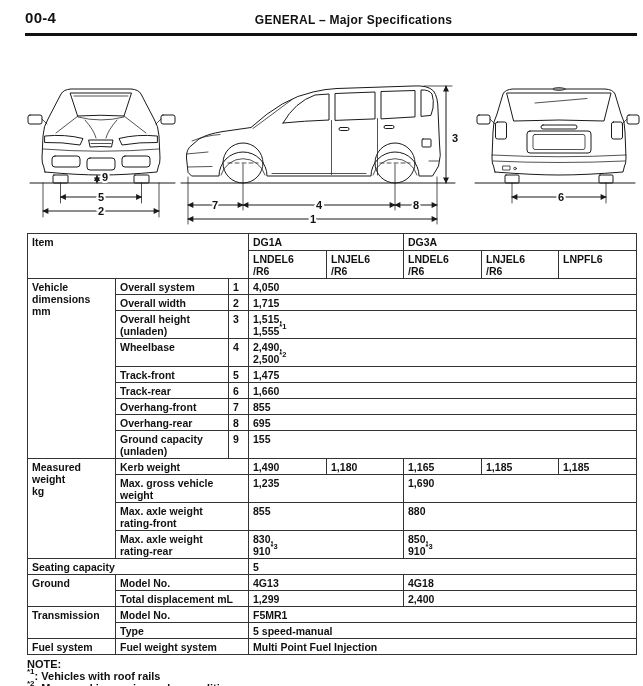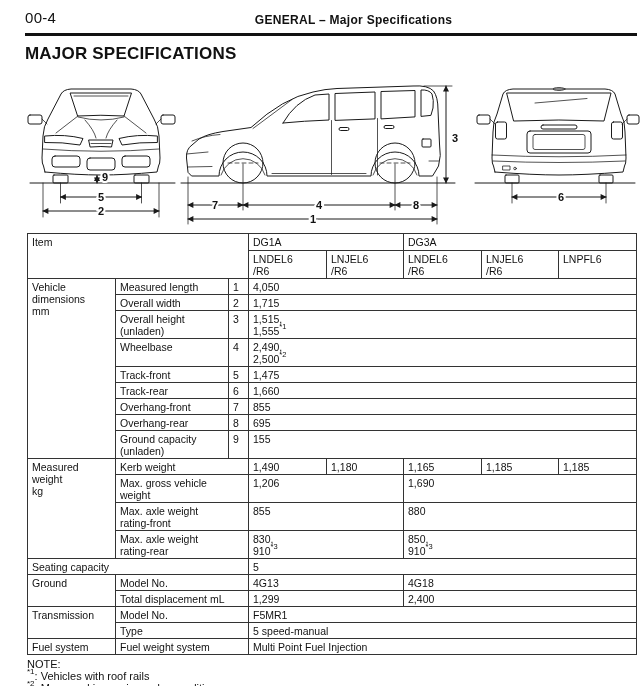--- a/index.html
+++ b/index.html
@@ -1,56 +1,55 @@
 <!DOCTYPE html>
 <html><head>
 <meta charset="utf-8">
 <style>
   html,body{margin:0;padding:0;background:#e8e8e8;}
   .page{
     position:relative;width:643px;height:686px;background:#ffffff;
     font-family:"Liberation Sans","DejaVu Sans",sans-serif;color:#111;
     overflow:hidden;margin:0 auto;
   }
-  .pageno{position:absolute;left:25px;top:9px;font-size:15px;font-weight:normal;letter-spacing:.3px;}
+  .pageno{position:absolute;left:25px;top:9px;font-size:15px;font-weight:bold;letter-spacing:.3px;}
   .runhead{position:absolute;left:0;top:13px;width:643px;text-align:center;font-size:12px;font-weight:bold;letter-spacing:.3px;margin-left:32px;}
   .rule{position:absolute;left:25px;top:33px;width:612px;height:3px;background:#111;}
   .doc-title{position:absolute;left:25px;top:44px;font-size:17px;font-weight:bold;letter-spacing:.2px;}
   .drawings{position:absolute;left:25px;top:76px;width:615px;height:156px;}
   .drawings path,.drawings line,.drawings rect,.drawings circle,.drawings ellipse,.drawings polyline{
     fill:none;stroke:#1a1a1a;stroke-width:1;stroke-linejoin:round;stroke-linecap:round;
   }
   .drawings .thin{stroke-width:.75;}
   .drawings text{
     font-family:"Liberation Sans","DejaVu Sans",sans-serif;font-size:11px;font-weight:bold;
     fill:#111;stroke:#fff;stroke-width:4px;paint-order:stroke fill;
   }
   .drawings marker path{fill:#1a1a1a;stroke:none;}
-  .lower{position:absolute;left:27px;top:233px;width:611px;height:453px;overflow:hidden;}
+  .lower{position:absolute;left:27px;top:233px;width:611px;height:453px;overflow:hidden;font-weight:bold;}
   table.spec{border-collapse:collapse;table-layout:fixed;width:609px;border:1.5px solid #222;}
   table.spec td{
     border:1px solid #333;font-size:10.5px;line-height:12px;padding:1.5px 4px;
     vertical-align:top;text-align:left;overflow:hidden;
   }
   tr.hs{height:17px;} tr.s{height:16px;} tr.d{height:27px;}
   td.num{text-align:center;padding:1.5px 1px;}
   .ml{white-space:pre-line;}
   sup{font-size:7.5px;line-height:0;position:relative;top:-1px;}
   .notes{margin-top:3px;font-size:11px;line-height:12.2px;}
   .notes .nline sup{top:-2px;font-size:8px;}
 </style>
 </head>
 <body>
 
 <div class="page">
 
   <div class="pageno">00-4</div>
   <div class="runhead">GENERAL – Major Specifications</div>
   <div class="rule"></div>
-  <div class="doc-title">MAJOR SPECIFICATIONS</div>
 
   <svg class="drawings" viewBox="0 0 615 156" width="615" height="156">
     <defs>
       <marker id="arr" viewBox="0 0 10 10" refX="9" refY="5" markerWidth="7.5" markerHeight="6" orient="auto-start-reverse">
         <path d="M0,0 L10,5 L0,10 Z"></path>
       </marker>
     </defs>
 
     <g>
       <line x1="5" y1="107" x2="150" y2="107"></line>
@@ -184,21 +183,21 @@
 /R6</td>
           <td class="ml">LNJEL6
 /R6</td>
           <td class="ml">LNPFL6</td>
         </tr>
 
         <tr class="s">
           <td rowspan="9" class="ml">Vehicle
 dimensions
 mm</td>
-          <td>Measured length</td>
+          <td>Overall system</td>
           <td class="num">1</td>
           <td colspan="5">4,050</td>
         </tr>
         <tr class="s">
           <td>Overall width</td>
           <td class="num">2</td>
           <td colspan="5">1,715</td>
         </tr>
         <tr class="d">
           <td class="ml">Overall height
@@ -250,21 +249,21 @@
           <td colspan="2">Kerb weight</td>
           <td>1,490</td>
           <td>1,180</td>
           <td>1,165</td>
           <td>1,185</td>
           <td>1,185</td>
         </tr>
         <tr class="d">
           <td colspan="2" class="ml">Max. gross vehicle
 weight</td>
-          <td colspan="2">1,206</td>
+          <td colspan="2">1,235</td>
           <td colspan="3">1,690</td>
         </tr>
         <tr class="d">
           <td colspan="2" class="ml">Max. axle weight
 rating-front</td>
           <td colspan="2">855</td>
           <td colspan="3">880</td>
         </tr>
         <tr class="d">
           <td colspan="2" class="ml">Max. axle weight

